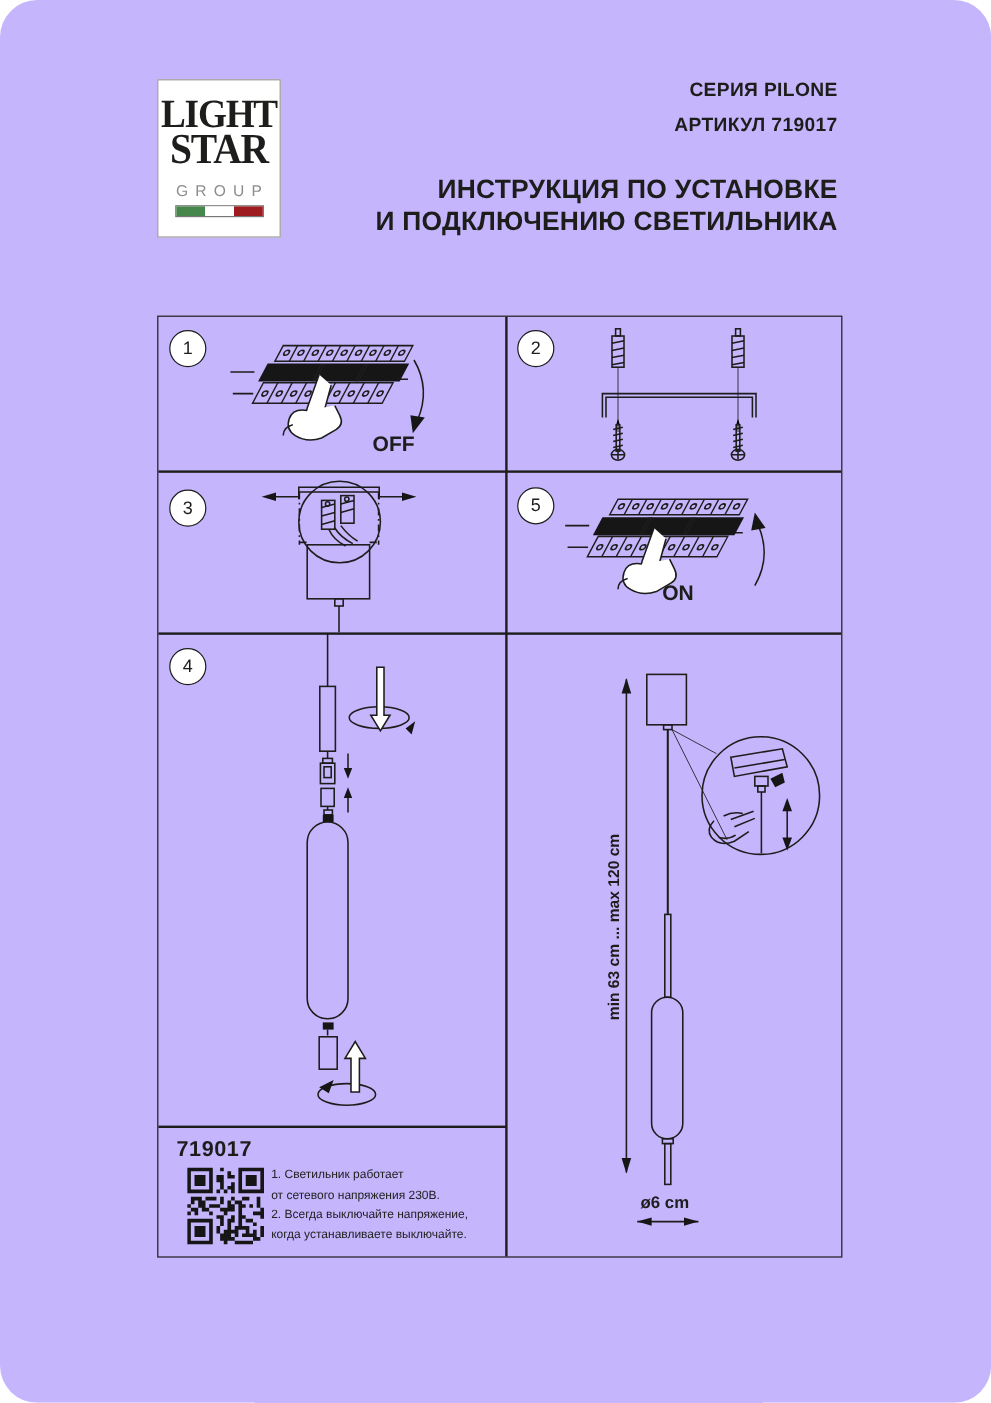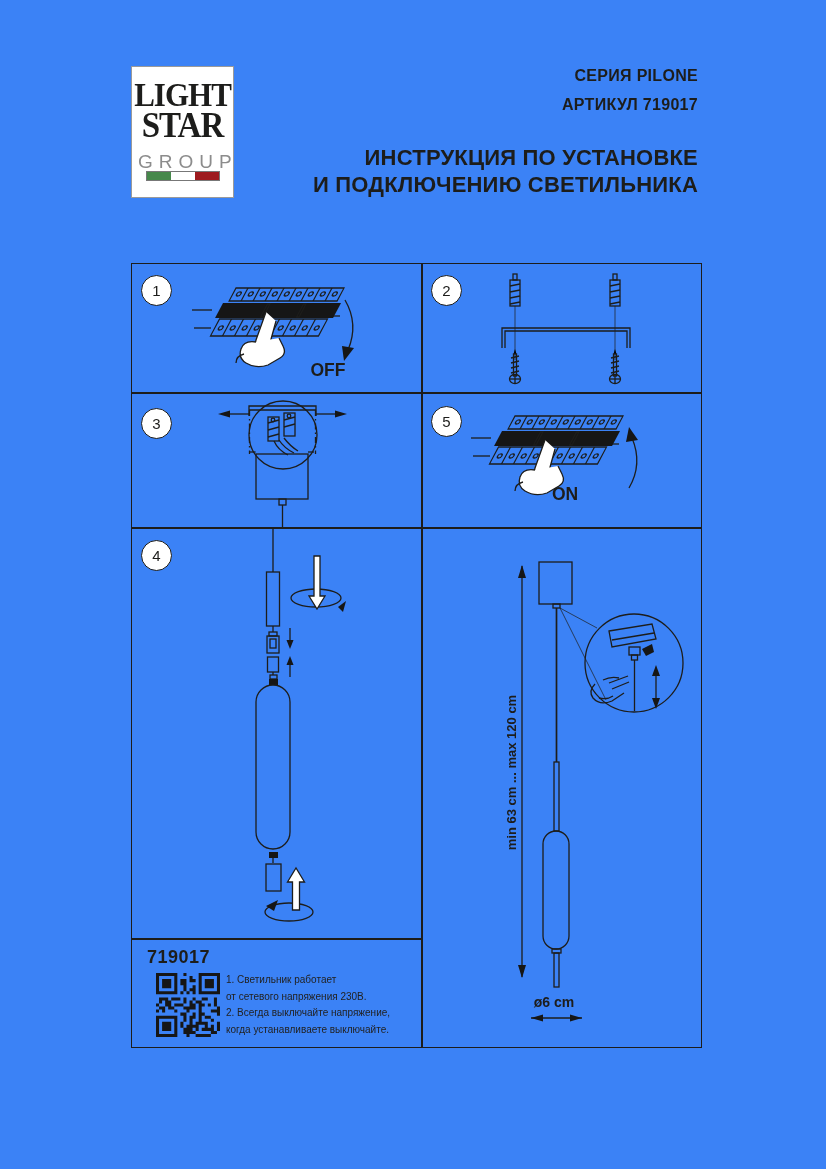--- a/index.html
+++ b/index.html
@@ -1,26 +1,26 @@
 <!DOCTYPE html>
 <html><head>
 <meta charset="utf-8">
 <style>
   html,body{margin:0;padding:0;background:#fff;}
-  .page{position:relative;width:826px;height:1169px;background:#3b82f6;overflow:hidden;
-        font-family:"Liberation Sans",sans-serif;color:#1d1d1b;}
+  .page{position:relative;width:826px;height:1169px;background:#c4b5fd;overflow:hidden;
+        font-family:"Liberation Sans",sans-serif;color:#1d1d1b;border-radius:31px;}
 
   
   .logo-box{position:absolute;left:131px;top:66px;width:101px;height:130px;
             border:1px solid #9a9a9a;text-align:center;background:#fff;}
   .logo-light{position:absolute;left:0;right:0;top:10px;font-family:"Liberation Serif",serif;
               font-weight:bold;font-size:31px;letter-spacing:-1px;transform:scaleY(1.08);}
   .logo-star{position:absolute;left:0;right:0;top:40px;font-family:"Liberation Serif",serif;
              font-weight:bold;font-size:33px;letter-spacing:-1px;transform:scaleY(1.08);}
-  .logo-group{position:absolute;left:0;right:0;top:84px;font-size:19px;color:#8c8c8c;
+  .logo-group{position:absolute;left:0;right:0;top:84px;font-size:13px;color:#8c8c8c;
               letter-spacing:6px;text-indent:6px;}
   .flag{position:absolute;left:14px;top:104px;width:72px;height:8px;border:1px solid #777;
         display:flex;}
   .flag span{flex:1;height:100%;}
 
   
   .series-block{position:absolute;right:128px;top:61px;text-align:right;
                 font-weight:bold;font-size:16px;line-height:29px;letter-spacing:.3px;margin-left:44px;}
   .instr-block{position:absolute;right:128px;top:144px;text-align:right;
                font-weight:bold;font-size:22px;line-height:27px;letter-spacing:.2px;}

